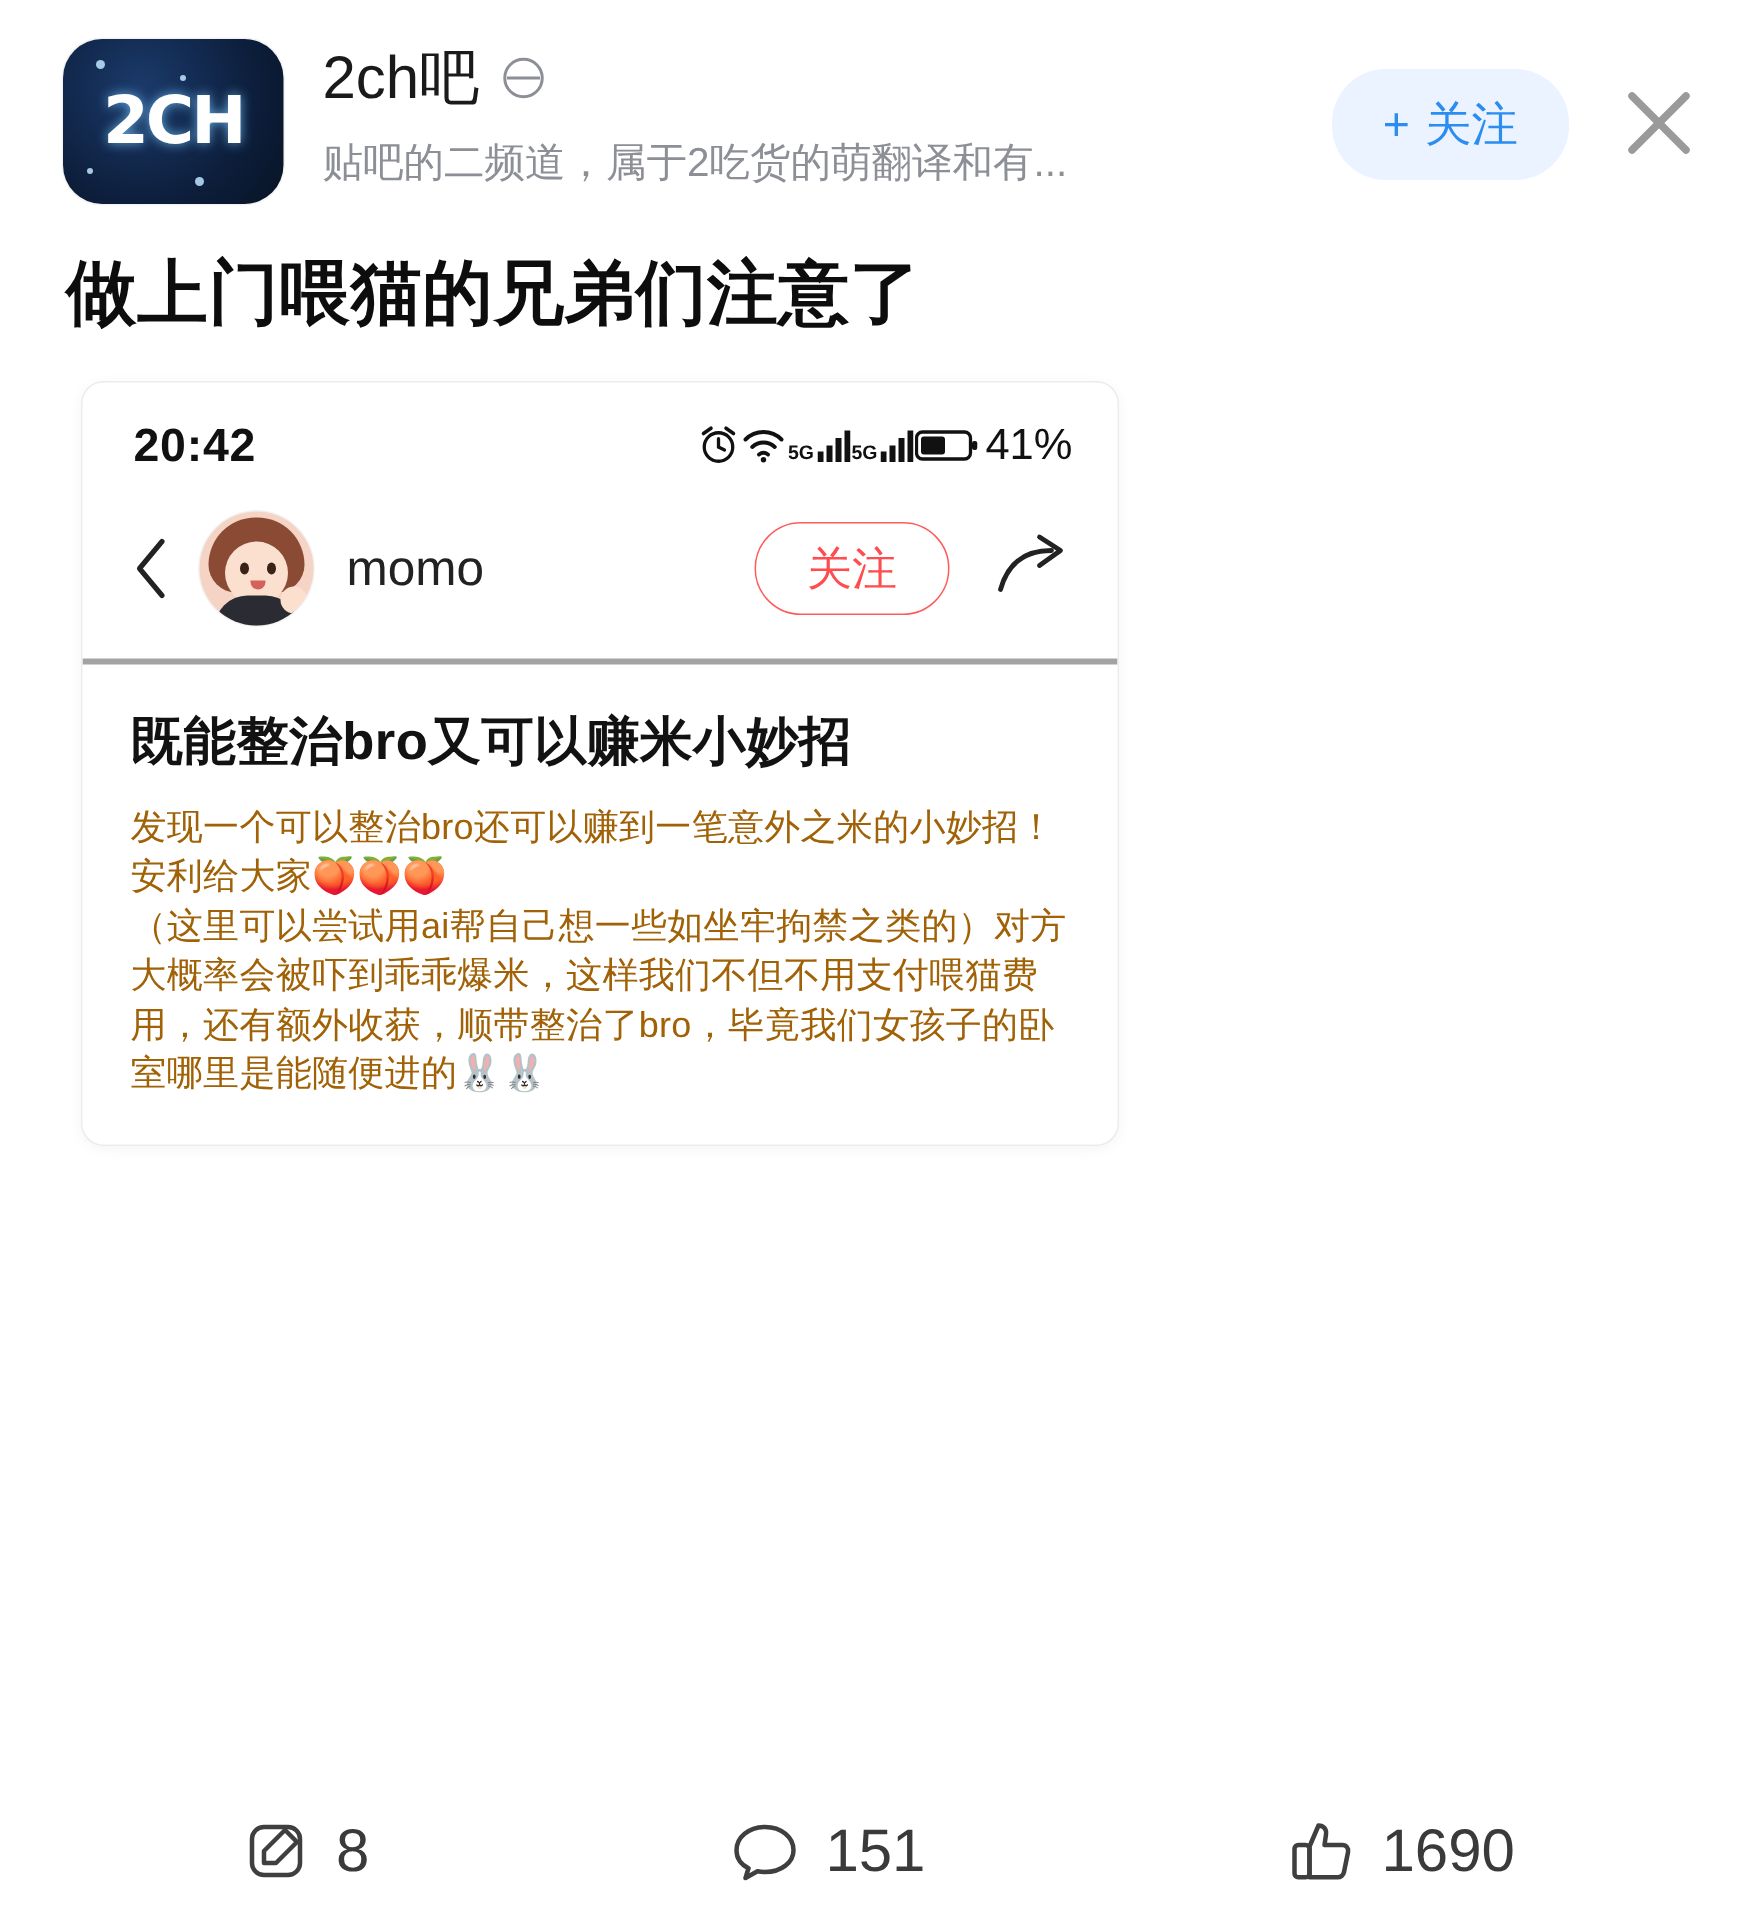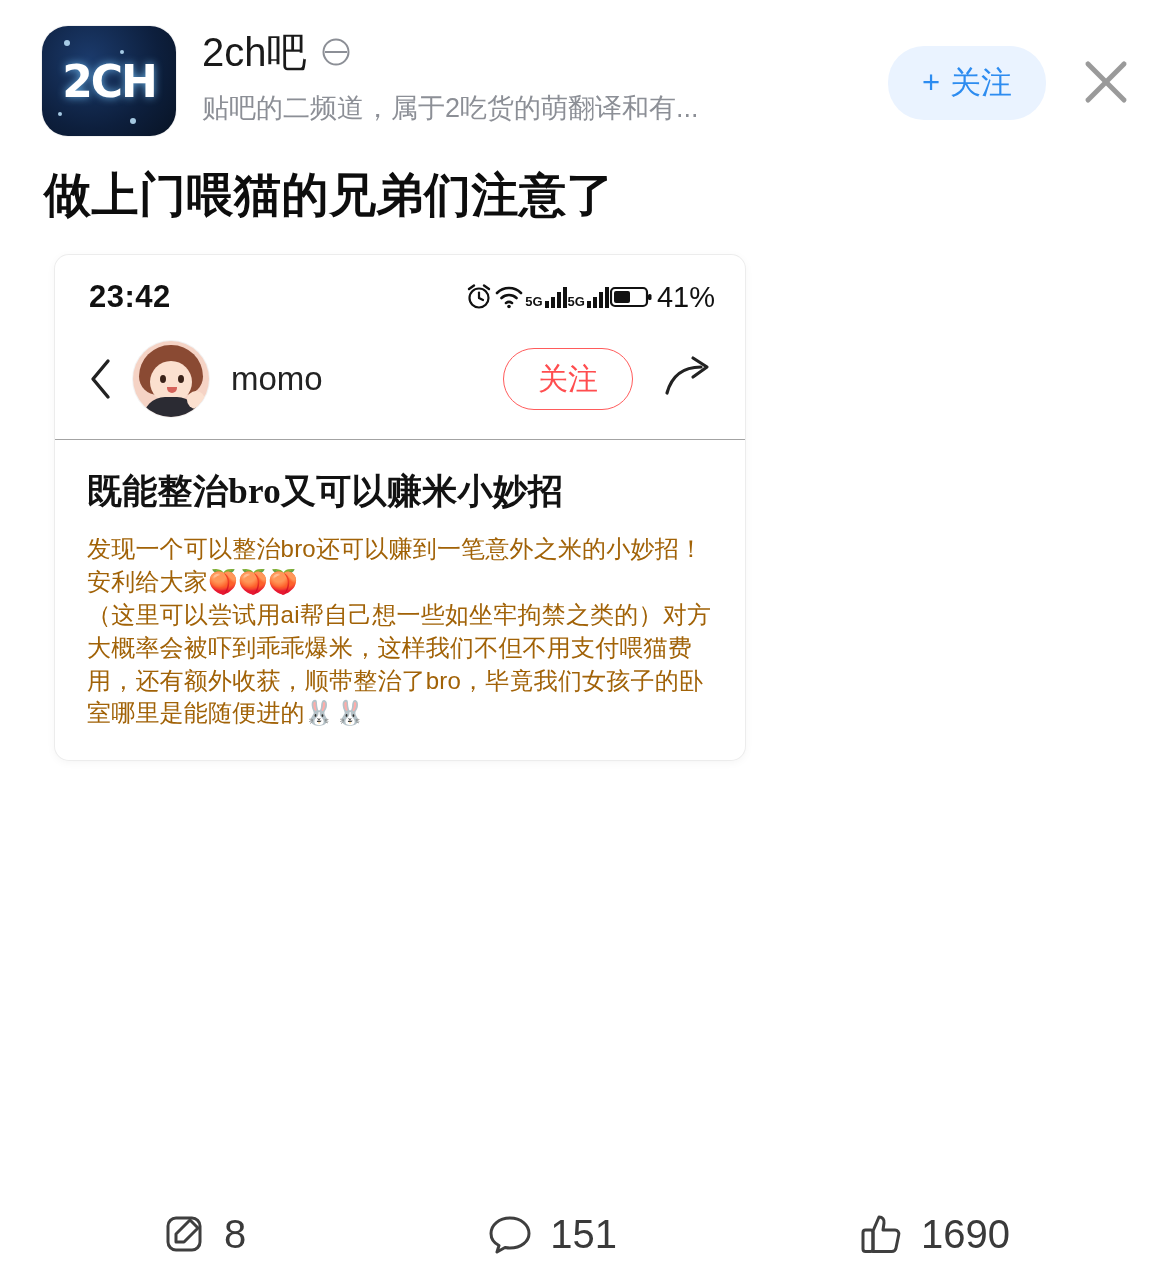--- a/index.html
+++ b/index.html
@@ -33,20 +33,21 @@
   }
   .avatar {
     width: 134px;
     height: 110px;
     border-radius: 26px;
     flex: none;
     background: radial-gradient(circle at 35% 30%, #1b3a6b 0%, #0d1f3d 60%, #081324 100%);
     position: relative;
     overflow: hidden;
     box-shadow: 0 0 0 1px rgba(0,0,0,0.05);
+    padding-left: 13px;
   }
   .avatar .logo-text {
     position: absolute;
     left: 0; right: 0;
     top: 50%;
     transform: translateY(-50%);
     text-align: center;
     font-family: "DejaVu Sans", sans-serif;
     font-weight: 700;
     font-size: 44px;
@@ -183,21 +184,21 @@
     font-size: 29px;
     font-weight: 400;
     color: #111;
     margin-left: 4px;
   }
 
   .card-head {
     display: flex;
     align-items: center;
     padding: 14px 30px 22px 28px;
-    border-bottom: 1px solid #a3a3a3;
+    border-bottom: 4px solid #a3a3a3;
   }
   .back-arrow {
     width: 36px; height: 44px; flex: none;
     cursor: pointer;
     display: flex; align-items: center; justify-content: center;
   }
   .user-avatar {
     width: 76px;
     height: 76px;
     border-radius: 50%;
@@ -281,21 +282,20 @@
 
   .card-body {
     padding: 28px 30px 30px 32px;
   }
   .note-title {
     font-size: 35px;
     font-weight: 700;
     color: #121212;
     margin-bottom: 18px;
     letter-spacing: 0.3px;
-    font-family: Liberation Serif, serif;
   }
   .note-body p {
     margin: 0;
     font-size: 24px;
     line-height: 1.37;
     color: #a16207;
     letter-spacing: 0.2px;
     word-break: break-all;
   }
 
@@ -363,21 +363,21 @@
         <line x1="46" y1="10" x2="10" y2="46" stroke="#9a9a9a" stroke-width="5" stroke-linecap="round"></line>
       </svg>
     </div>
   </div>
 
   <div class="post-title">做上门喂猫的兄弟们注意了</div>
 
   <div class="card">
 
     <div class="statusbar">
-      <div class="time">23:42</div>
+      <div class="time">20:42</div>
       <div class="icons">
         <span>
           <svg width="28" height="28" viewBox="0 0 28 28">
             <circle cx="14" cy="15" r="9.5" fill="none" stroke="#111" stroke-width="2.2"></circle>
             <line x1="14" y1="15" x2="14" y2="9.5" stroke="#111" stroke-width="2.2" stroke-linecap="round"></line>
             <line x1="14" y1="15" x2="18" y2="17" stroke="#111" stroke-width="2.2" stroke-linecap="round"></line>
             <line x1="4" y1="6" x2="9" y2="2.5" stroke="#111" stroke-width="2.4" stroke-linecap="round"></line>
             <line x1="24" y1="6" x2="19" y2="2.5" stroke="#111" stroke-width="2.4" stroke-linecap="round"></line>
           </svg>
         </span>

